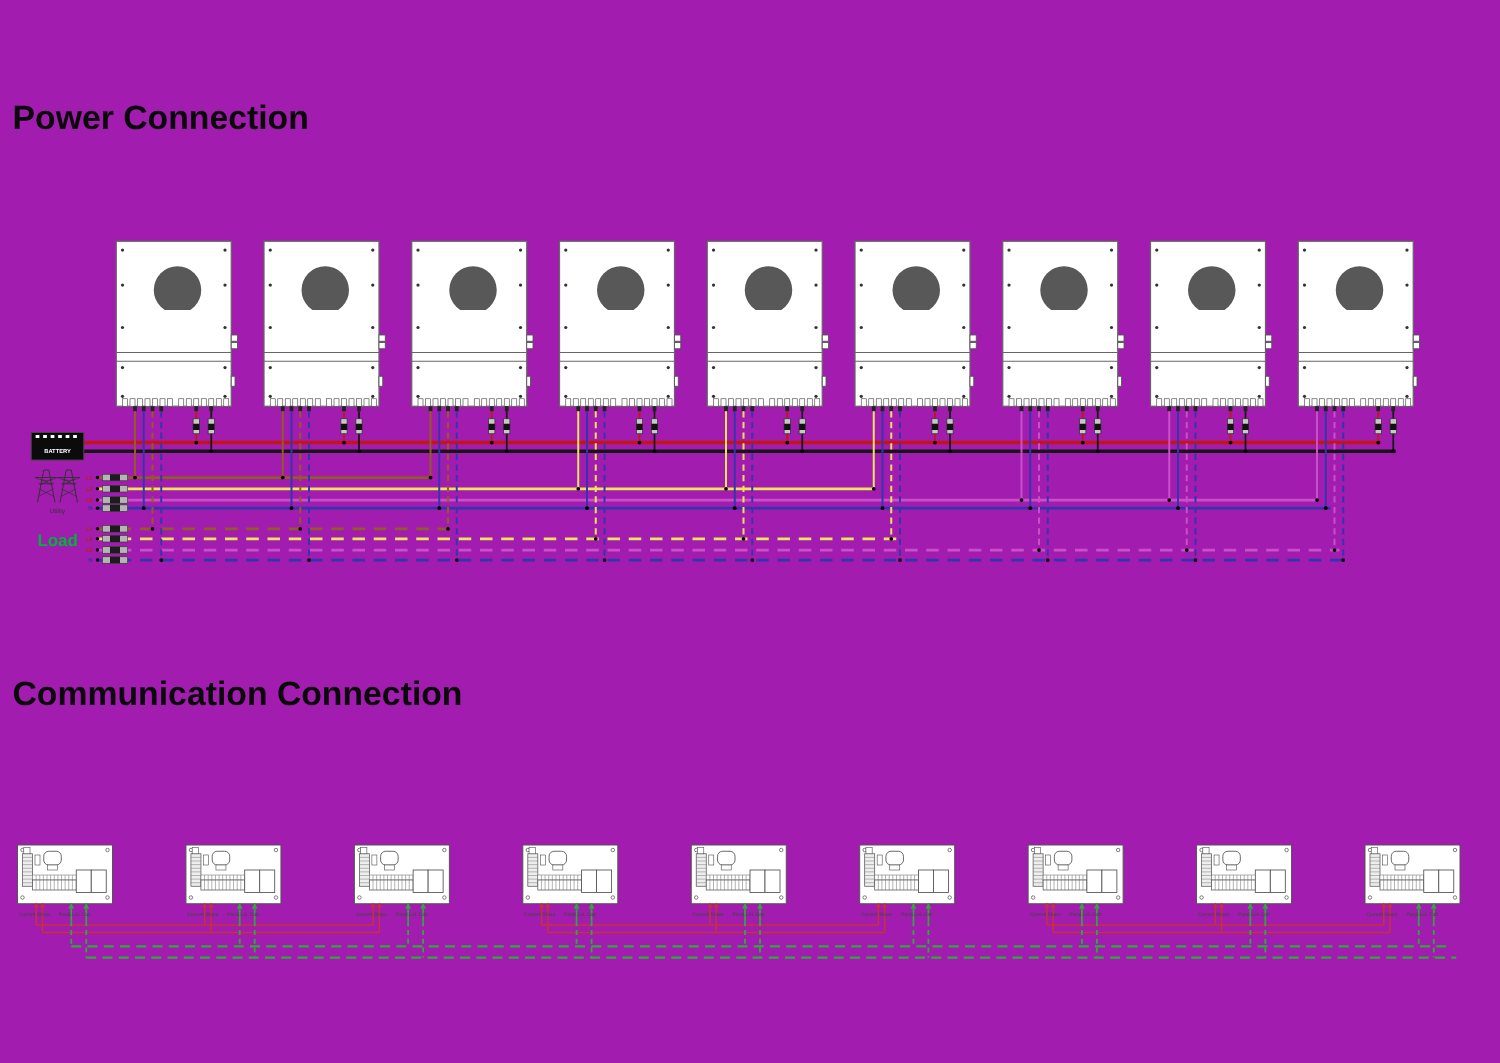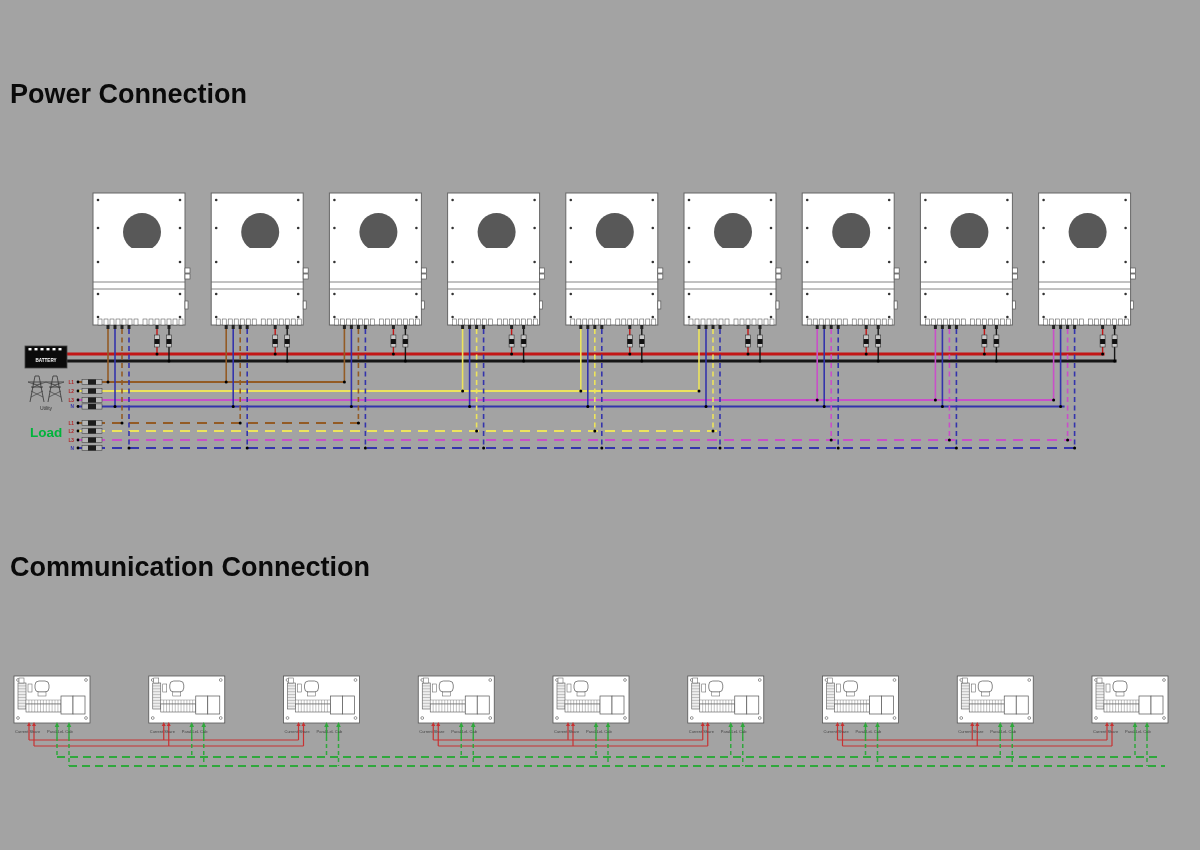--- a/index.html
+++ b/index.html
@@ -1,21 +1,21 @@
 <!DOCTYPE html>
 <html><head>
 <meta charset="utf-8">
 <style>
   html,body{margin:0;padding:0;background:#ffffff;width:1200px;height:850px;overflow:hidden;
             font-family:"Liberation Sans",sans-serif;}
-  .canvas{position:relative;width:1200px;height:850px;background:#a3a3a3;}
+  .canvas{position:relative;width:1200px;height:850px;background:#a21caf;}
   .title{position:absolute;left:10px;margin:0;font-size:27px;font-weight:800;color:#0a0a0a;
          font-family:"Liberation Sans",sans-serif;letter-spacing:0px;}
   #power-title{top:79px;}
-  #comm-title{top:552px;text-align:center;}
+  #comm-title{top:540px;text-align:center;}
   svg{position:absolute;left:0;}
   #power-svg{top:180px;}
   #comm-svg{top:660px;}
   text{font-family:"Liberation Sans",sans-serif;}
 </style>
 </head>
 <body>
 
 <div class="canvas">
   <h1 class="title" id="power-title">Power Connection</h1>

